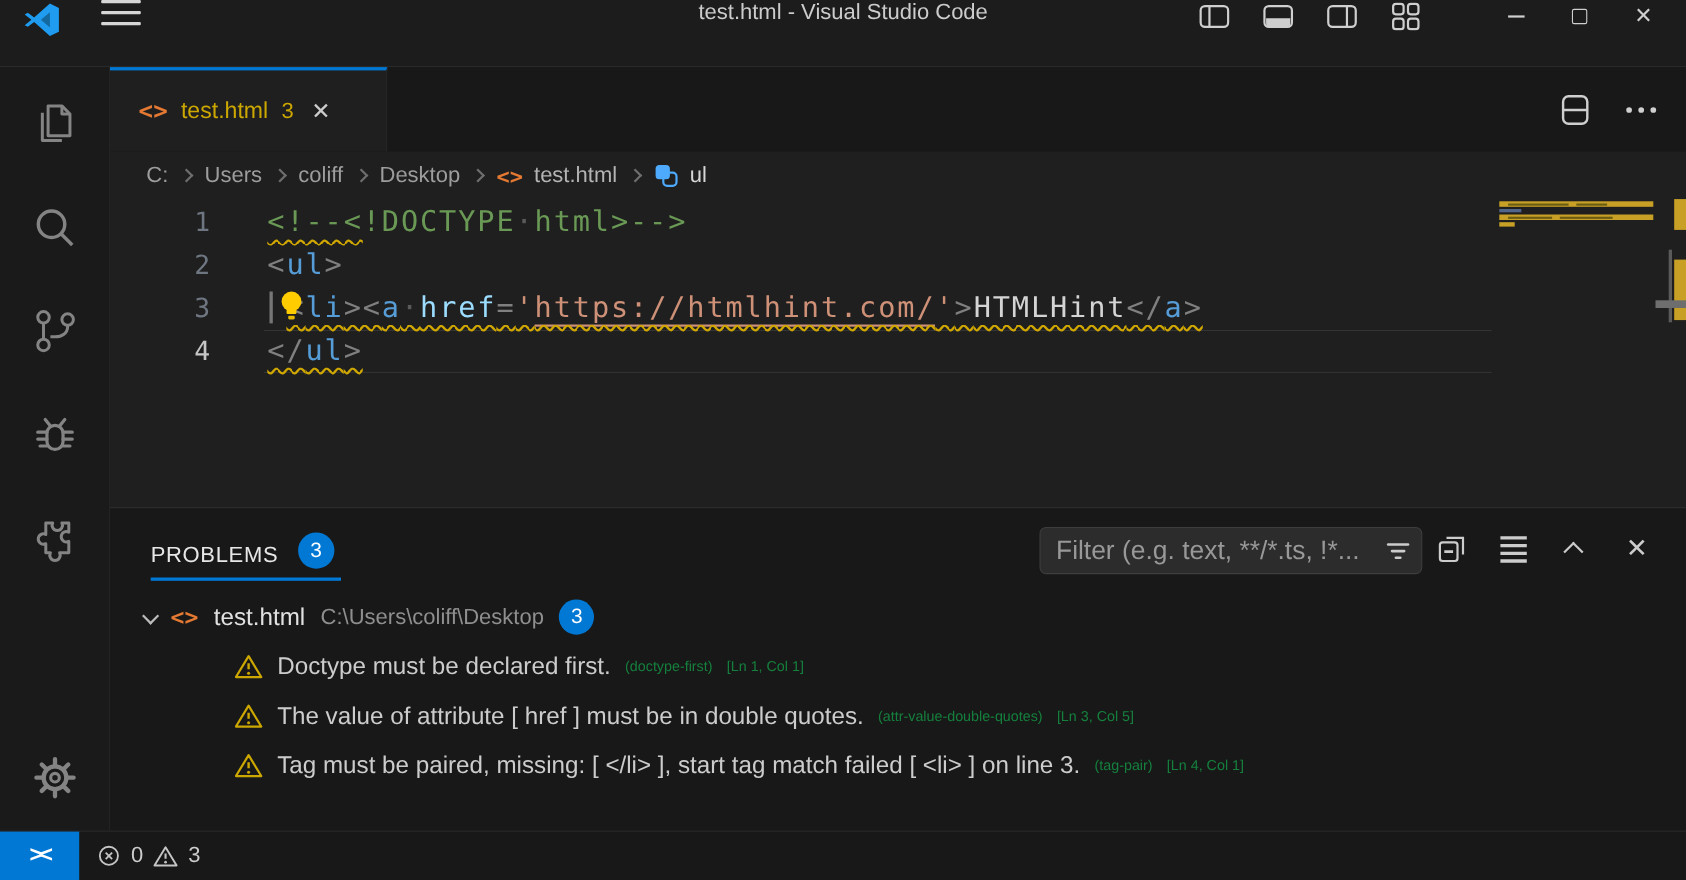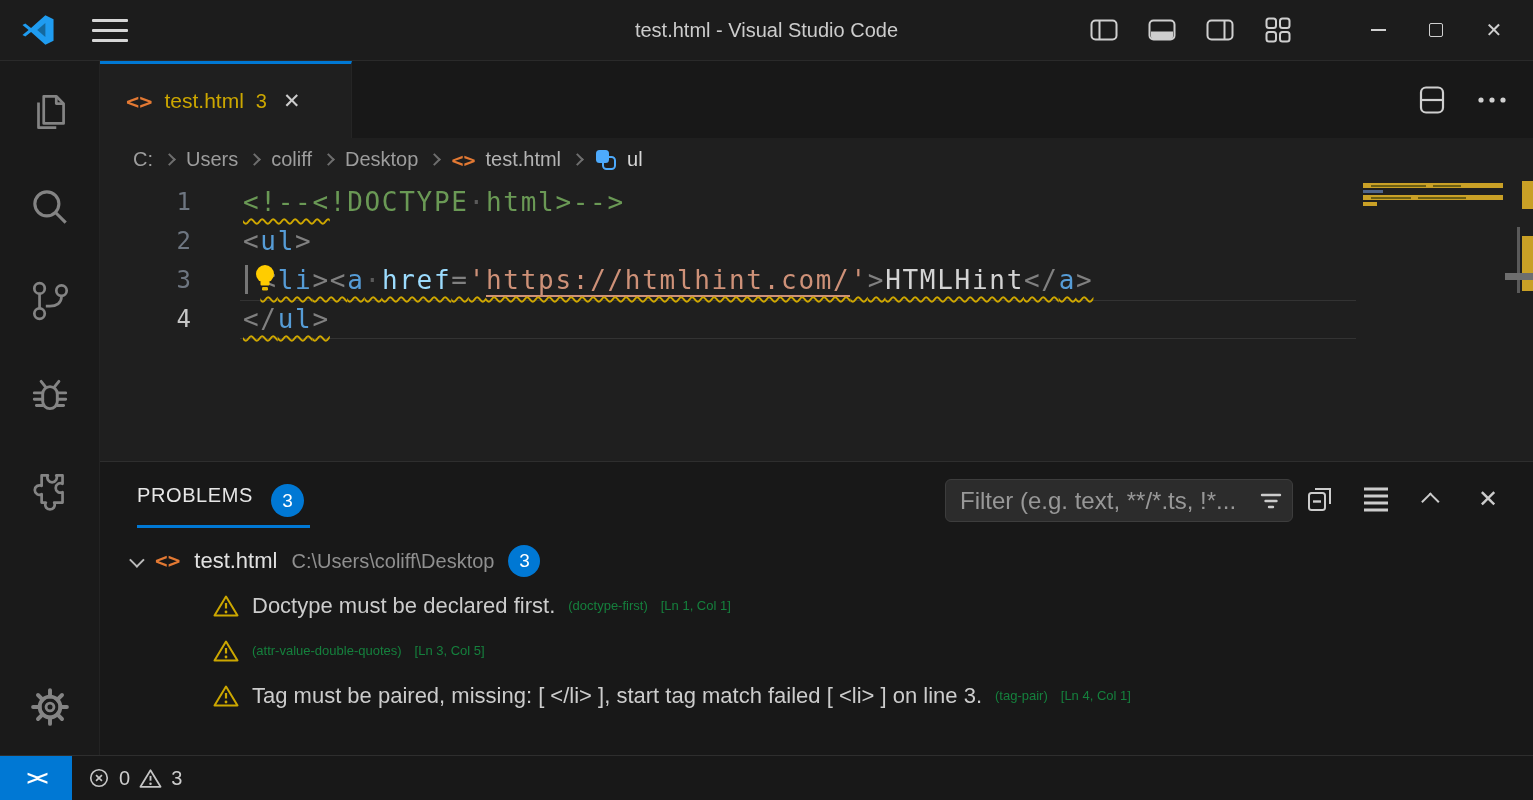--- a/index.html
+++ b/index.html
@@ -1,20 +1,20 @@
 <!DOCTYPE html>
 <html><head>
 <meta charset="utf-8">
 <style>
   *{box-sizing:border-box;margin:0;padding:0}
   html,body{width:1533px;height:800px;overflow:hidden;background:#1f1f1f;
     font-family:"Liberation Sans",sans-serif;color:#cccccc;-webkit-font-smoothing:antialiased}
 
   
-  .titlebar{height:60px;background:#1c1c1c;display:flex;align-items:center;position:relative}
+  .titlebar{height:60px;background:#1c1c1c;display:flex;align-items:flex-start;position:relative}
   .logo{margin-left:20px;width:36px;height:36px;flex:0 0 auto}
   .hamburger{margin-left:36px;display:flex;flex-direction:column;gap:7px;width:36px;cursor:pointer}
   .hamburger i{display:block;height:3px;background:#d6d6d6;border-radius:1px}
   .win-title{position:absolute;left:0;right:0;text-align:center;font-size:20px;color:#cccccc;pointer-events:none}
   .tb-right{margin-left:auto;display:flex;align-items:center;gap:28px;padding-right:24px;z-index:2}
   .tb-right .sp{width:14px}
   .tb-ic{display:flex;align-items:center;justify-content:center;width:30px;height:30px}
   .minimize-bar{width:15px;height:2px;background:#cfcfcf}
   .maximize-box{width:14px;height:14px;border:1.6px solid #cfcfcf;border-radius:2px}
   .close-x{font-size:20px;color:#cfcfcf;line-height:1}
@@ -78,21 +78,21 @@
   .mm-b3{left:1263px;top:14px;width:140px;height:5px;background:#c9a026}
   .mm-b4{left:1263px;top:21px;width:14px;height:4px;background:#c9a026}
   .mm-t{position:absolute;height:2px;background:#6b5e13}
   .sb-slider{position:absolute;right:13px;top:46px;width:3px;height:66px;background:#5a5a5a}
   .ovr-y1{position:absolute;right:0;top:0;width:11px;height:28px;background:#c9a026}
   .ovr-y2{position:absolute;right:0;top:55px;width:11px;height:55px;background:#c9a026}
   .ovr-cur{position:absolute;right:0;top:92px;width:28px;height:7px;background:#6e6e6e}
 
   
   .panel{height:294px;background:#181818;border-top:1px solid #2e2e2e;position:relative;overflow:hidden}
-  .panel-titlewrap{position:absolute;left:37px;top:22px;display:flex;align-items:flex-start;gap:18px;cursor:pointer}
+  .panel-titlewrap{position:absolute;left:37px;top:22px;display:flex;align-items:flex-end;gap:18px;cursor:pointer}
   .panel-title{font-size:20px;letter-spacing:.6px;color:#e7e7e7}
   .badge{min-width:33px;height:33px;border-radius:17px;background:#0078d4;color:#ffffff;font-size:19px;
     display:inline-flex;align-items:center;justify-content:center;padding:0 6px}
   .panel-underline{position:absolute;left:37px;top:63px;width:173px;height:3px;background:#0078d4}
   .filterbox{position:absolute;left:845px;top:17px;width:348px;height:43px;background:#2c2c2c;
     border:1px solid #3d3d3d;border-radius:6px;display:flex;align-items:center;padding:0 10px 0 14px}
   .filterbox input{flex:1;min-width:0;background:transparent;border:none;outline:none;color:#cccccc;
     font-size:24px;font-family:"Liberation Sans",sans-serif}
   .filterbox input::placeholder{color:#989898}
   .panel-icons{position:absolute;right:30px;top:22px;display:flex;align-items:center;gap:26px}
@@ -381,20 +381,21 @@
         <span class="msg">Doctype must be declared first.</span>
         <span class="src">(doctype-first)</span>
         <span class="loc">[Ln 1, Col 1]</span>
       </div>
       <div class="prow" style="top:166px">
         <svg width="26" height="24" viewBox="0 0 26 24">
             <path d="M13 2.5 L24.5 21.5 H1.5 Z" fill="none" stroke="#cca700" stroke-width="2" stroke-linejoin="round"></path>
             <line x1="13" y1="9" x2="13" y2="14.5" stroke="#cca700" stroke-width="2.2"></line>
             <circle cx="13" cy="18" r="1.4" fill="#cca700"></circle>
           </svg>
+        <span class="msg">The value of attribute [ href ] must be in double quotes.</span>
         <span class="src">(attr-value-double-quotes)</span>
         <span class="loc">[Ln 3, Col 5]</span>
       </div>
       <div class="prow" style="top:211px">
         <svg width="26" height="24" viewBox="0 0 26 24">
             <path d="M13 2.5 L24.5 21.5 H1.5 Z" fill="none" stroke="#cca700" stroke-width="2" stroke-linejoin="round"></path>
             <line x1="13" y1="9" x2="13" y2="14.5" stroke="#cca700" stroke-width="2.2"></line>
             <circle cx="13" cy="18" r="1.4" fill="#cca700"></circle>
           </svg>
         <span class="msg">Tag must be paired, missing: [ &lt;/li&gt; ], start tag match failed [ &lt;li&gt; ] on line 3.</span>

